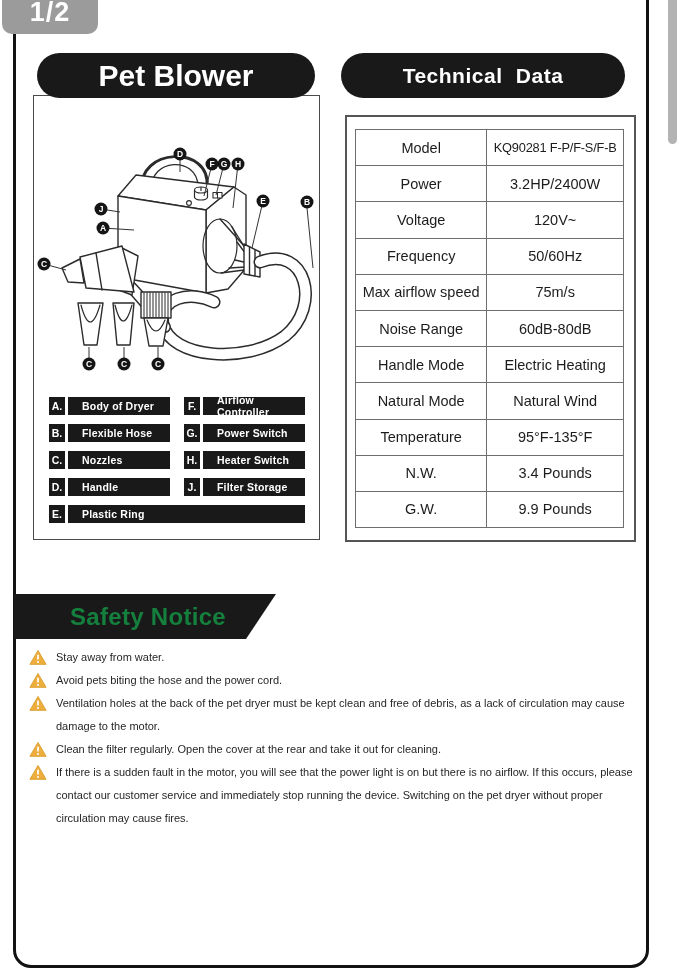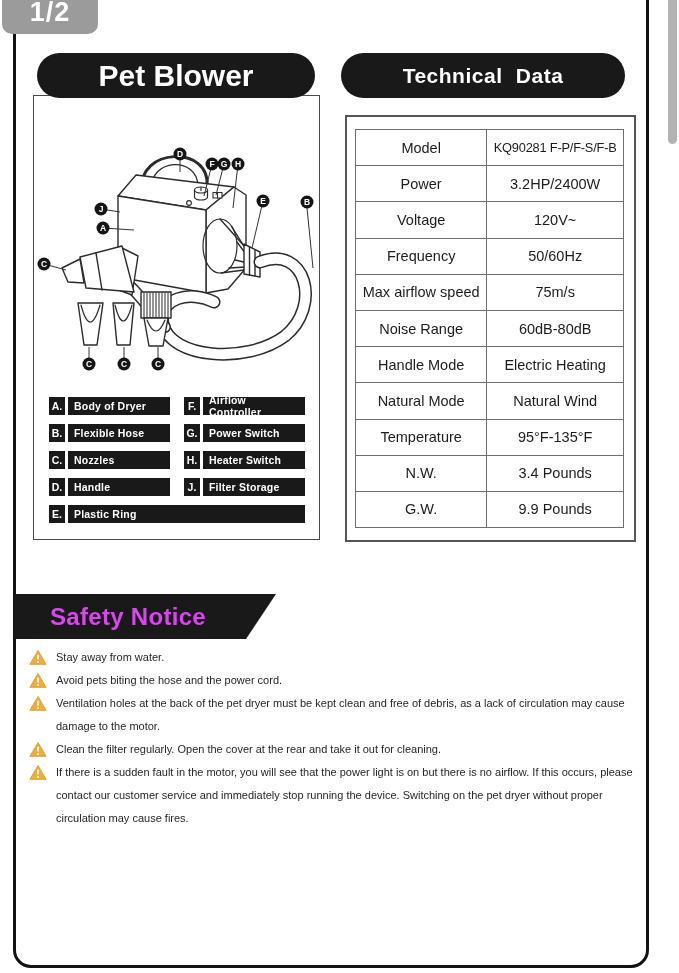--- a/index.html
+++ b/index.html
@@ -45,21 +45,21 @@
   }
   .legend-item{display:flex;align-items:stretch;height:18px;}
   .legend-item.full{grid-column:1 / span 2;}
   .legend-key{
     width:16px;min-width:16px;background:#191919;color:#fff;
     display:flex;align-items:center;justify-content:center;
     font-size:10.5px;font-weight:bold;margin-right:3px;
   }
   .legend-bar{
     flex:1;background:#191919;color:#fff;display:flex;align-items:center;
-    font-size:10.5px;font-weight:bold;padding:0 6px;letter-spacing:.2px;
+    font-size:10.5px;font-weight:bold;padding:0 14px;letter-spacing:.2px;
   }
   
   .table-panel{
     position:absolute;left:345px;top:115px;width:287px;height:423px;
     border:2px solid #555;background:#fff;z-index:1;
   }
   table.tech{
     position:absolute;left:8px;top:12px;width:269px;border-collapse:collapse;
   }
   table.tech td{
@@ -67,21 +67,21 @@
     font-size:14.5px;color:#1c1c1c;padding:0 2px;
   }
   table.tech td:first-child{width:49%;margin-left:34px;}
   table.tech tr:first-child td:last-child{font-size:12.8px;letter-spacing:-.2px;}
   
   .safety-banner{
     position:absolute;left:14px;top:594px;width:262px;height:45px;background:#191919;
     clip-path:polygon(0 0,100% 0,calc(100% - 30px) 100%,0 100%);
     display:flex;align-items:center;z-index:2;
   }
-  .safety-title{color:#d946ef;font-size:24px;font-weight:bold;padding-left:36px;letter-spacing:.3px;}
+  .safety-title{color:#15803d;font-size:24px;font-weight:bold;padding-left:56px;letter-spacing:.3px;}
   .safety-list{
     position:absolute;left:29px;top:646px;width:622px;z-index:2;
   }
   .safety-item{display:flex;align-items:flex-start;}
   .safety-item svg.warn{width:18px;height:17px;min-width:18px;margin-top:3px;margin-right:9px;}
   .safety-text{
     font-size:11px;line-height:23px;color:#262626;display:block;
   }
 </style>
 </head>

